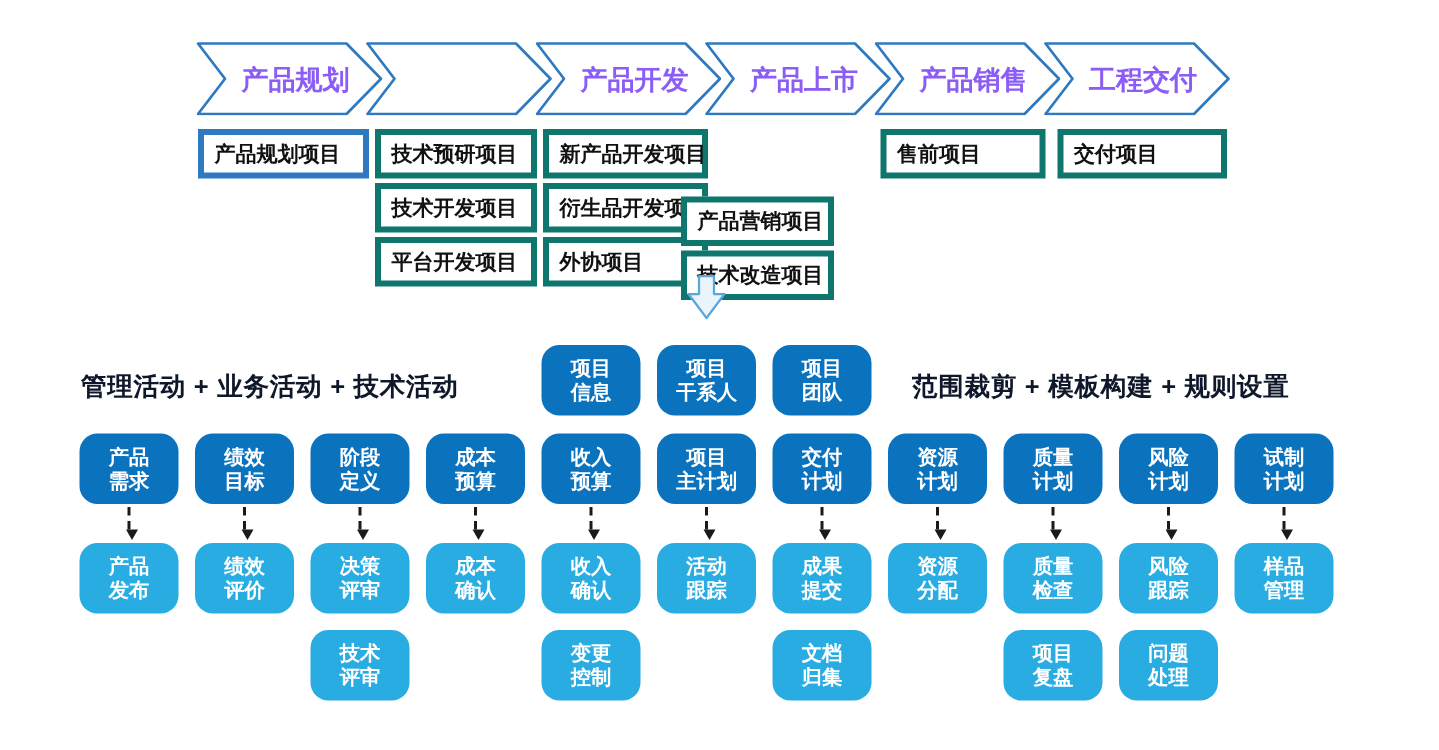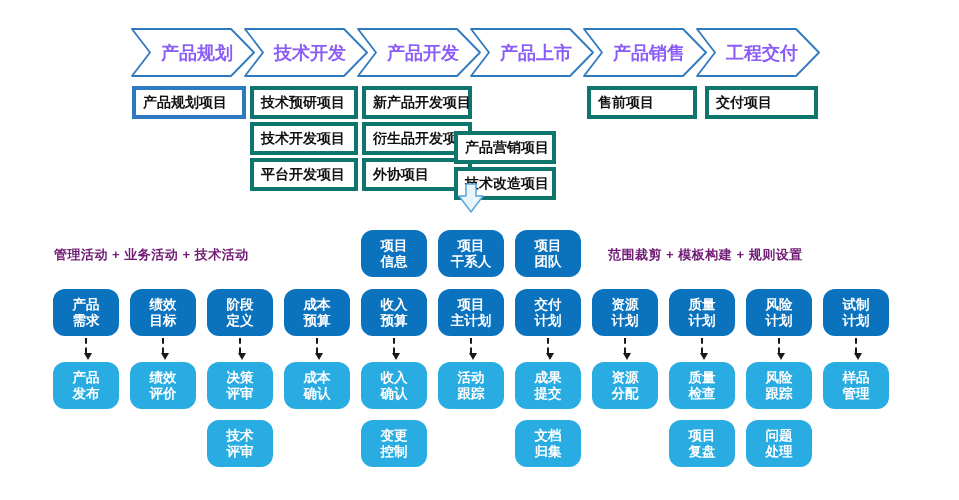--- a/index.html
+++ b/index.html
@@ -22,22 +22,22 @@
     height:25px; border:4px solid #0f766e; background:#ffffff;
     margin-bottom:3px; display:flex; align-items:center;
     padding-left:7px; font-weight:bold; font-size:14px; color:#111111;
     white-space:nowrap;
   }
   .pcol.first .pbox { border-color:#2E79C0; }
   
   #down-arrow { position:absolute; left:458px; top:183px; }
   
   .side-label {
-    position:absolute; top:246px; font-weight:bold; font-size:13px;
-    color:#701a75; letter-spacing:0.5px; white-space:nowrap;
+    position:absolute; top:246px; font-weight:bold; font-size:17px;
+    color:#0f172a; letter-spacing:0.5px; white-space:nowrap;
   }
   #label-left  { left:54px; }
   #label-right { left:608px; }
   
   .bbox {
     position:absolute; width:66px; height:47px; border-radius:12px;
     color:#ffffff; font-weight:bold; font-size:13.5px; line-height:1.18;
     display:flex; flex-direction:column; align-items:center; justify-content:center;
     text-align:center; white-space:nowrap;
   }
@@ -60,21 +60,20 @@
     <div class="stage" style="left: 131px;">
       <svg width="124" height="49" viewBox="0 0 124 49">
         <polygon points="1,1 100,1 123,24.5 100,48 1,48 19,24.5" fill="#ffffff" stroke="#2E79C0" stroke-width="1.8" stroke-linejoin="round"></polygon>
       </svg>
       <span class="lbl">产品规划</span>
     </div>
     <div class="stage" style="left: 244px;">
       <svg width="124" height="49" viewBox="0 0 124 49">
         <polygon points="1,1 100,1 123,24.5 100,48 1,48 19,24.5" fill="#ffffff" stroke="#2E79C0" stroke-width="1.8" stroke-linejoin="round"></polygon>
       </svg>
-      <span class="lbl">技术开发</span>
     </div>
     <div class="stage" style="left: 357px;">
       <svg width="124" height="49" viewBox="0 0 124 49">
         <polygon points="1,1 100,1 123,24.5 100,48 1,48 19,24.5" fill="#ffffff" stroke="#2E79C0" stroke-width="1.8" stroke-linejoin="round"></polygon>
       </svg>
       <span class="lbl">产品开发</span>
     </div>
     <div class="stage" style="left: 470px;">
       <svg width="124" height="49" viewBox="0 0 124 49">
         <polygon points="1,1 100,1 123,24.5 100,48 1,48 19,24.5" fill="#ffffff" stroke="#2E79C0" stroke-width="1.8" stroke-linejoin="round"></polygon>

